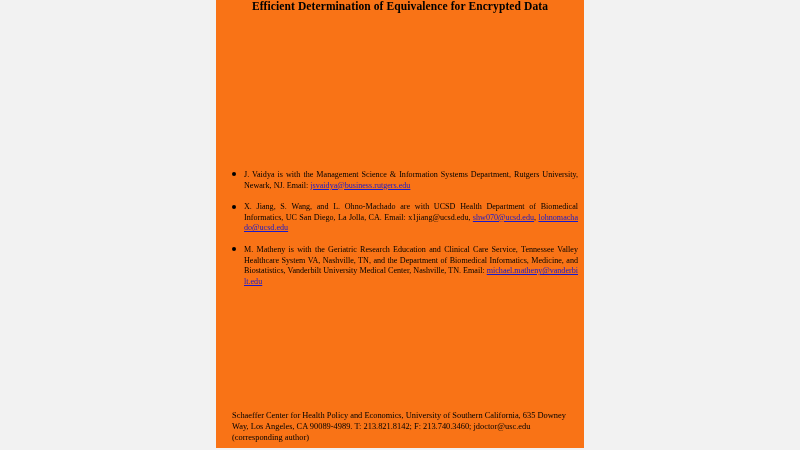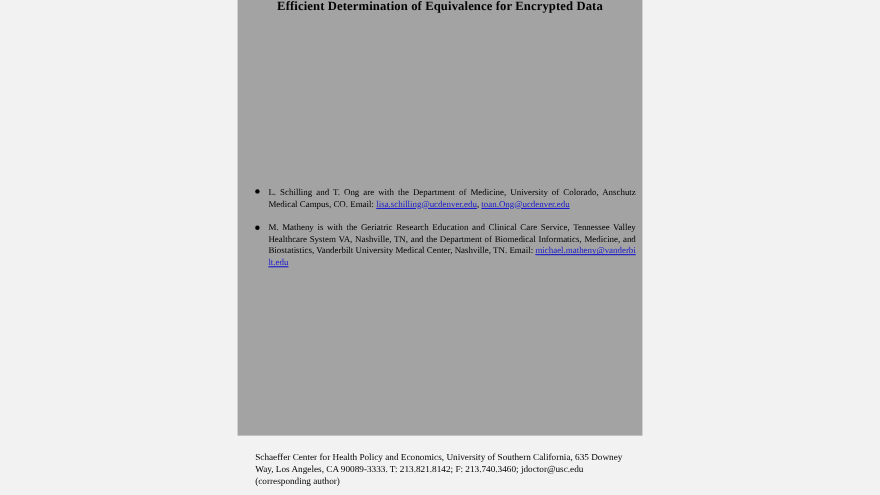--- a/index.html
+++ b/index.html
@@ -11,22 +11,22 @@
     height: 450px;
     background: #f2f2f2;
     font-family: "Liberation Serif", serif;
     overflow: hidden;
   }
   .page {
     position: absolute;
     left: 216px;
     top: 0;
     width: 368px;
-    height: 396px;
-    background: #a3a3a3;
+    height: 448px;
+    background: #f97316;
   }
   .title {
     position: absolute;
     left: -178px;
     top: 0px;
     width: 724px;
     text-align: center;
     font-size: 11.5px;
     font-weight: bold;
     color: #000;
@@ -85,23 +85,27 @@
 <body>
 
 <div class="page">
 
   <div class="title">Efficient Determination of Equivalence for Encrypted Data</div>
 
 
   <div class="notes">
     <div class="note">
       <span class="bullet"></span>
-      <span>L. Schilling and T. Ong are with the Department of Medicine, University of Colorado, Anschutz Medical Campus, CO. Email: </span><a class="link" href="#">lisa.schilling@ucdenver.edu</a><span>, </span><a class="link" href="#">toan.Ong@ucdenver.edu</a>
+      <span>J. Vaidya is with the Management Science &amp; Information Systems Department, Rutgers University, Newark, NJ. Email: </span><a class="link" href="#">jsvaidya@business.rutgers.edu</a>
+    </div>
+    <div class="note">
+      <span class="bullet"></span>
+      <span>X. Jiang, S. Wang, and L. Ohno-Machado are with UCSD Health Department of Biomedical Informatics, UC San Diego, La Jolla, CA. Email: x1jiang@ucsd.edu, </span><a class="link" href="#">shw070@ucsd.edu</a><span>, </span><a class="link" href="#">lohnomachado@ucsd.edu</a>
     </div>
     <div class="note">
       <span class="bullet"></span>
       <span>M. Matheny is with the Geriatric Research Education and Clinical Care Service, Tennessee Valley Healthcare System VA, Nashville, TN, and the Department of Biomedical Informatics, Medicine, and Biostatistics, Vanderbilt University Medical Center, Nashville, TN. Email: </span><a class="link" href="#">michael.matheny@vanderbilt.edu</a>
     </div>
   </div>
 
-  <div class="footer">Schaeffer Center for Health Policy and Economics, University of Southern California, 635 Downey Way, Los Angeles, CA 90089-3333. T: 213.821.8142; F: 213.740.3460; jdoctor@usc.edu (corresponding author)</div>
+  <div class="footer">Schaeffer Center for Health Policy and Economics, University of Southern California, 635 Downey Way, Los Angeles, CA 90089-4989. T: 213.821.8142; F: 213.740.3460; jdoctor@usc.edu (corresponding author)</div>
 
 </div>
 
 </body></html>

